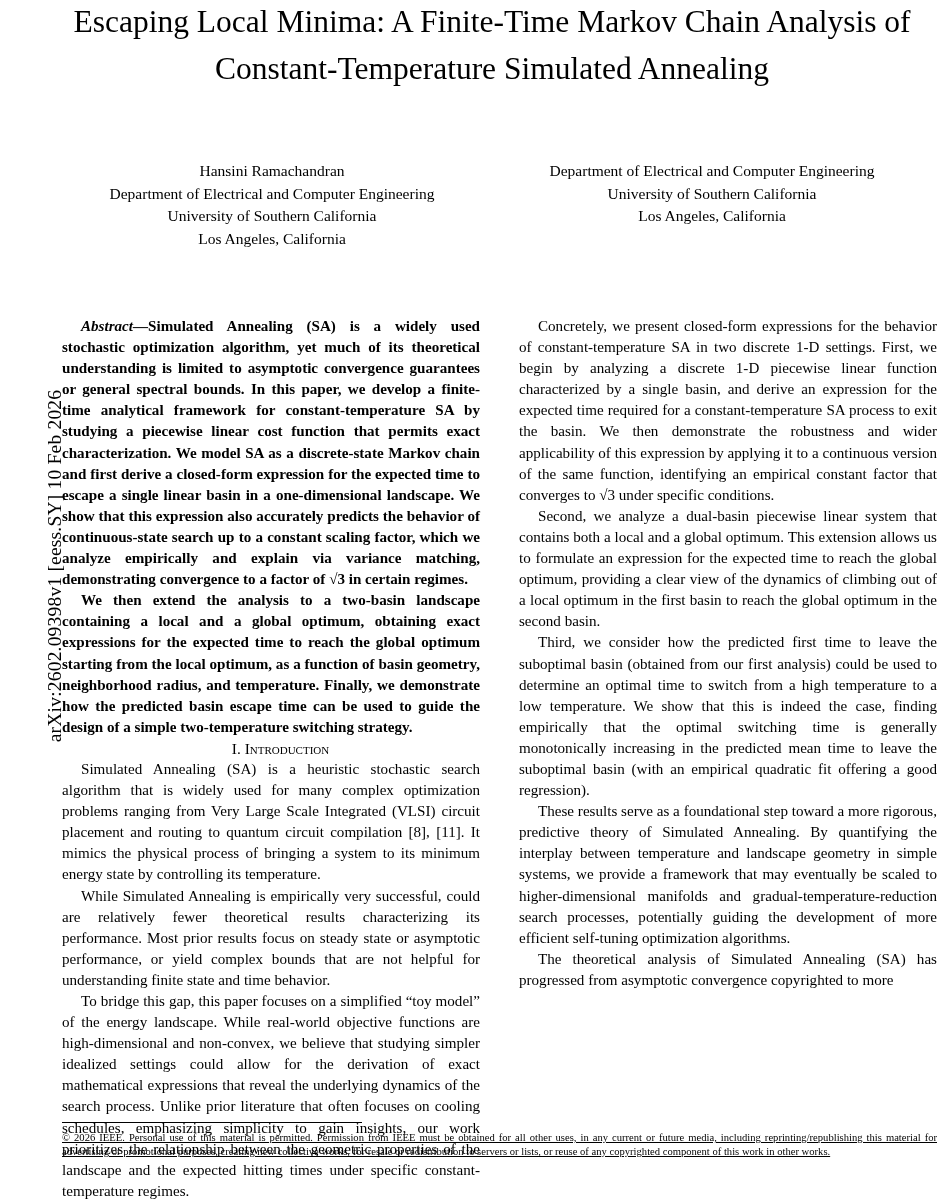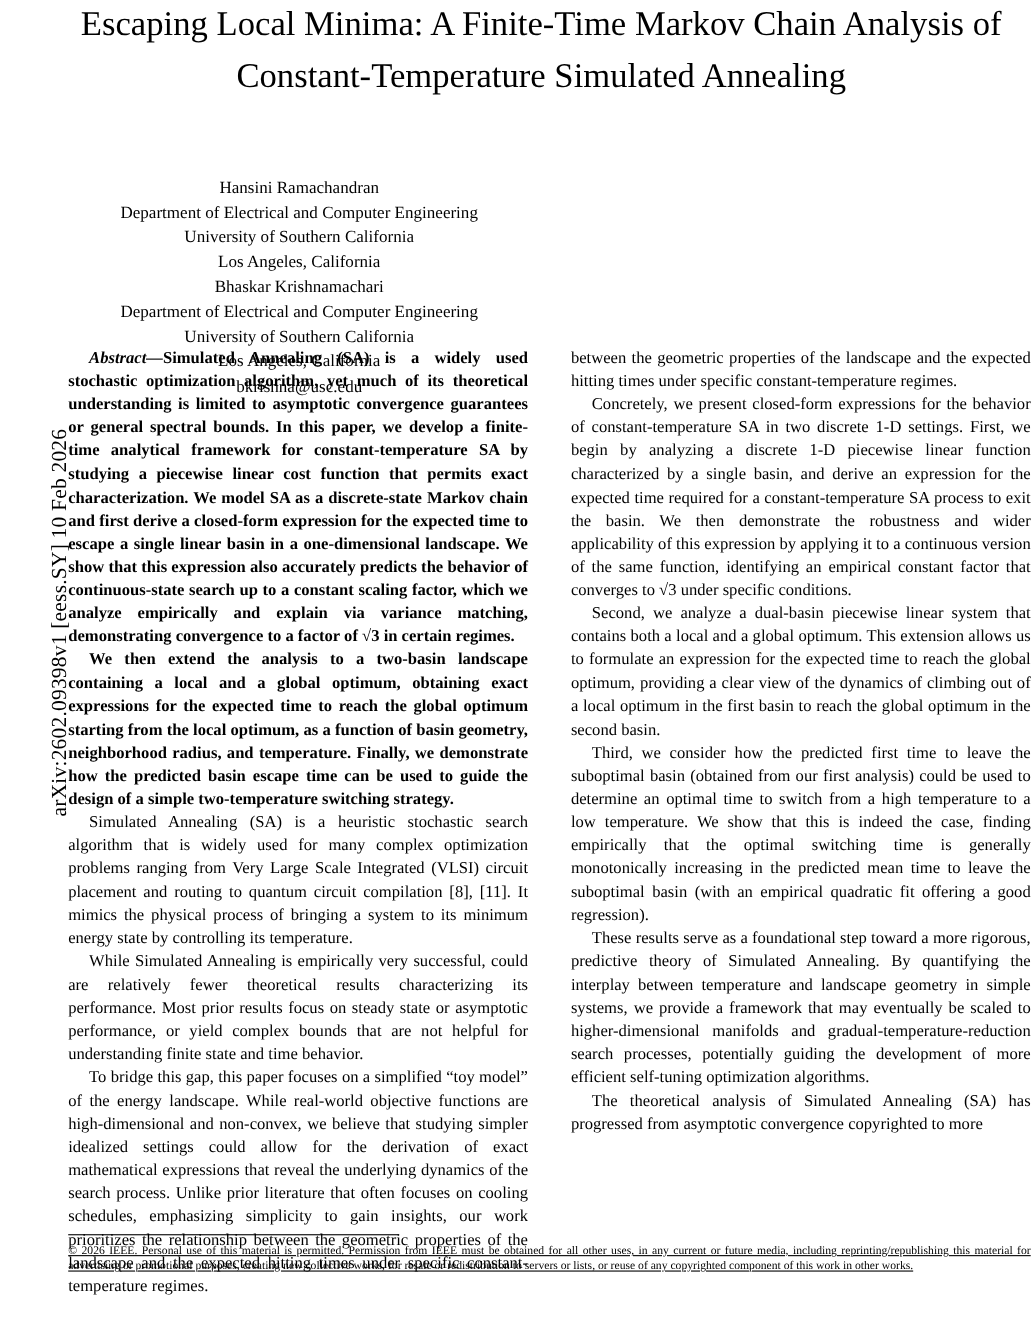--- a/index.html
+++ b/index.html
@@ -47,21 +47,21 @@
     line-height: 47px;
     font-family: "Liberation Serif", serif;
   }
   
   .authors {
     position: absolute;
     left: 52px;
     top: 160px;
     width: 880px;
     display: flex;
-    flex-direction: column;
+    flex-direction: row;
   }
   .author-block {
     width: 50%;
     text-align: center;
     font-size: 15.5px;
     line-height: 22.6px;
   }
   .author-name { font-size: 15.5px; }
   .author-aff { }
   .author-mail { }
@@ -135,42 +135,40 @@
   <div class="title">Escaping Local Minima: A Finite-Time Markov Chain Analysis of Constant-Temperature Simulated Annealing</div>
 
   <div class="authors">
     <div class="author-block">
       <div class="author-name">Hansini Ramachandran</div>
       <div class="author-aff">Department of Electrical and Computer Engineering</div>
       <div class="author-aff">University of Southern California</div>
       <div>Los Angeles, California</div>
     </div>
     <div class="author-block">
-      <div class="author-name">Bhaskar Krishnamachari</div>
       <div class="author-aff">Department of Electrical and Computer Engineering</div>
       <div class="author-aff">University of Southern California</div>
       <div>Los Angeles, California</div>
-      <div class="author-mail">bkrishna@usc.edu</div>
     </div>
   </div>
 
   <div class="cols">
 
     <div class="col">
       <p class="abstract"><span class="lead">Abstract—</span><span>Simulated Annealing (SA) is a widely used stochastic optimization algorithm, yet much of its theoretical understanding is limited to asymptotic convergence guarantees or general spectral bounds. In this paper, we develop a finite-time analytical framework for constant-temperature SA by studying a piecewise linear cost function that permits exact characterization. We model SA as a discrete-state Markov chain and first derive a closed-form expression for the expected time to escape a single linear basin in a one-dimensional landscape. We show that this expression also accurately predicts the behavior of continuous-state search up to a constant scaling factor, which we analyze empirically and explain via variance matching, demonstrating convergence to a factor of √3 in certain regimes.</span></p>
       <p class="abstract">We then extend the analysis to a two-basin landscape containing a local and a global optimum, obtaining exact expressions for the expected time to reach the global optimum starting from the local optimum, as a function of basin geometry, neighborhood radius, and temperature. Finally, we demonstrate how the predicted basin escape time can be used to guide the design of a simple two-temperature switching strategy.</p>
 
+      <p class="section-head"><span>I.</span> <span class="sc">Introduction</span></p>
 
       <p>Simulated Annealing (SA) is a heuristic stochastic search algorithm that is widely used for many complex optimization problems ranging from Very Large Scale Integrated (VLSI) circuit placement and routing to quantum circuit compilation [8], [11]. It mimics the physical process of bringing a system to its minimum energy state by controlling its temperature.</p>
       <p>While Simulated Annealing is empirically very successful, could are relatively fewer theoretical results characterizing its performance. Most prior results focus on steady state or asymptotic performance, or yield complex bounds that are not helpful for understanding finite state and time behavior.</p>
       <p>To bridge this gap, this paper focuses on a simplified “toy model” of the energy landscape. While real-world objective functions are high-dimensional and non-convex, we believe that studying simpler idealized settings could allow for the derivation of exact mathematical expressions that reveal the underlying dynamics of the search process. Unlike prior literature that often focuses on cooling schedules, emphasizing simplicity to gain insights, our work prioritizes the relationship between the geometric properties of the landscape and the expected hitting times under specific constant-temperature regimes.</p>
     </div>
 
     <div class="col">
-      <p class="noindent">between the geometric properties of the landscape and the expected hitting times under specific constant-temperature regimes.</p>
       <p>Concretely, we present closed-form expressions for the behavior of constant-temperature SA in two discrete 1-D settings. First, we begin by analyzing a discrete 1-D piecewise linear function characterized by a single basin, and derive an expression for the expected time required for a constant-temperature SA process to exit the basin. We then demonstrate the robustness and wider applicability of this expression by applying it to a continuous version of the same function, identifying an empirical constant factor that converges to √3 under specific conditions.</p>
       <p>Second, we analyze a dual-basin piecewise linear system that contains both a local and a global optimum. This extension allows us to formulate an expression for the expected time to reach the global optimum, providing a clear view of the dynamics of climbing out of a local optimum in the first basin to reach the global optimum in the second basin.</p>
       <p>Third, we consider how the predicted first time to leave the suboptimal basin (obtained from our first analysis) could be used to determine an optimal time to switch from a high temperature to a low temperature. We show that this is indeed the case, finding empirically that the optimal switching time is generally monotonically increasing in the predicted mean time to leave the suboptimal basin (with an empirical quadratic fit offering a good regression).</p>
       <p>These results serve as a foundational step toward a more rigorous, predictive theory of Simulated Annealing. By quantifying the interplay between temperature and landscape geometry in simple systems, we provide a framework that may eventually be scaled to higher-dimensional manifolds and gradual-temperature-reduction search processes, potentially guiding the development of more efficient self-tuning optimization algorithms.</p>
 
 
       <p>The theoretical analysis of Simulated Annealing (SA) has progressed from asymptotic convergence copyrighted to more</p>
     </div>
 
   </div>

